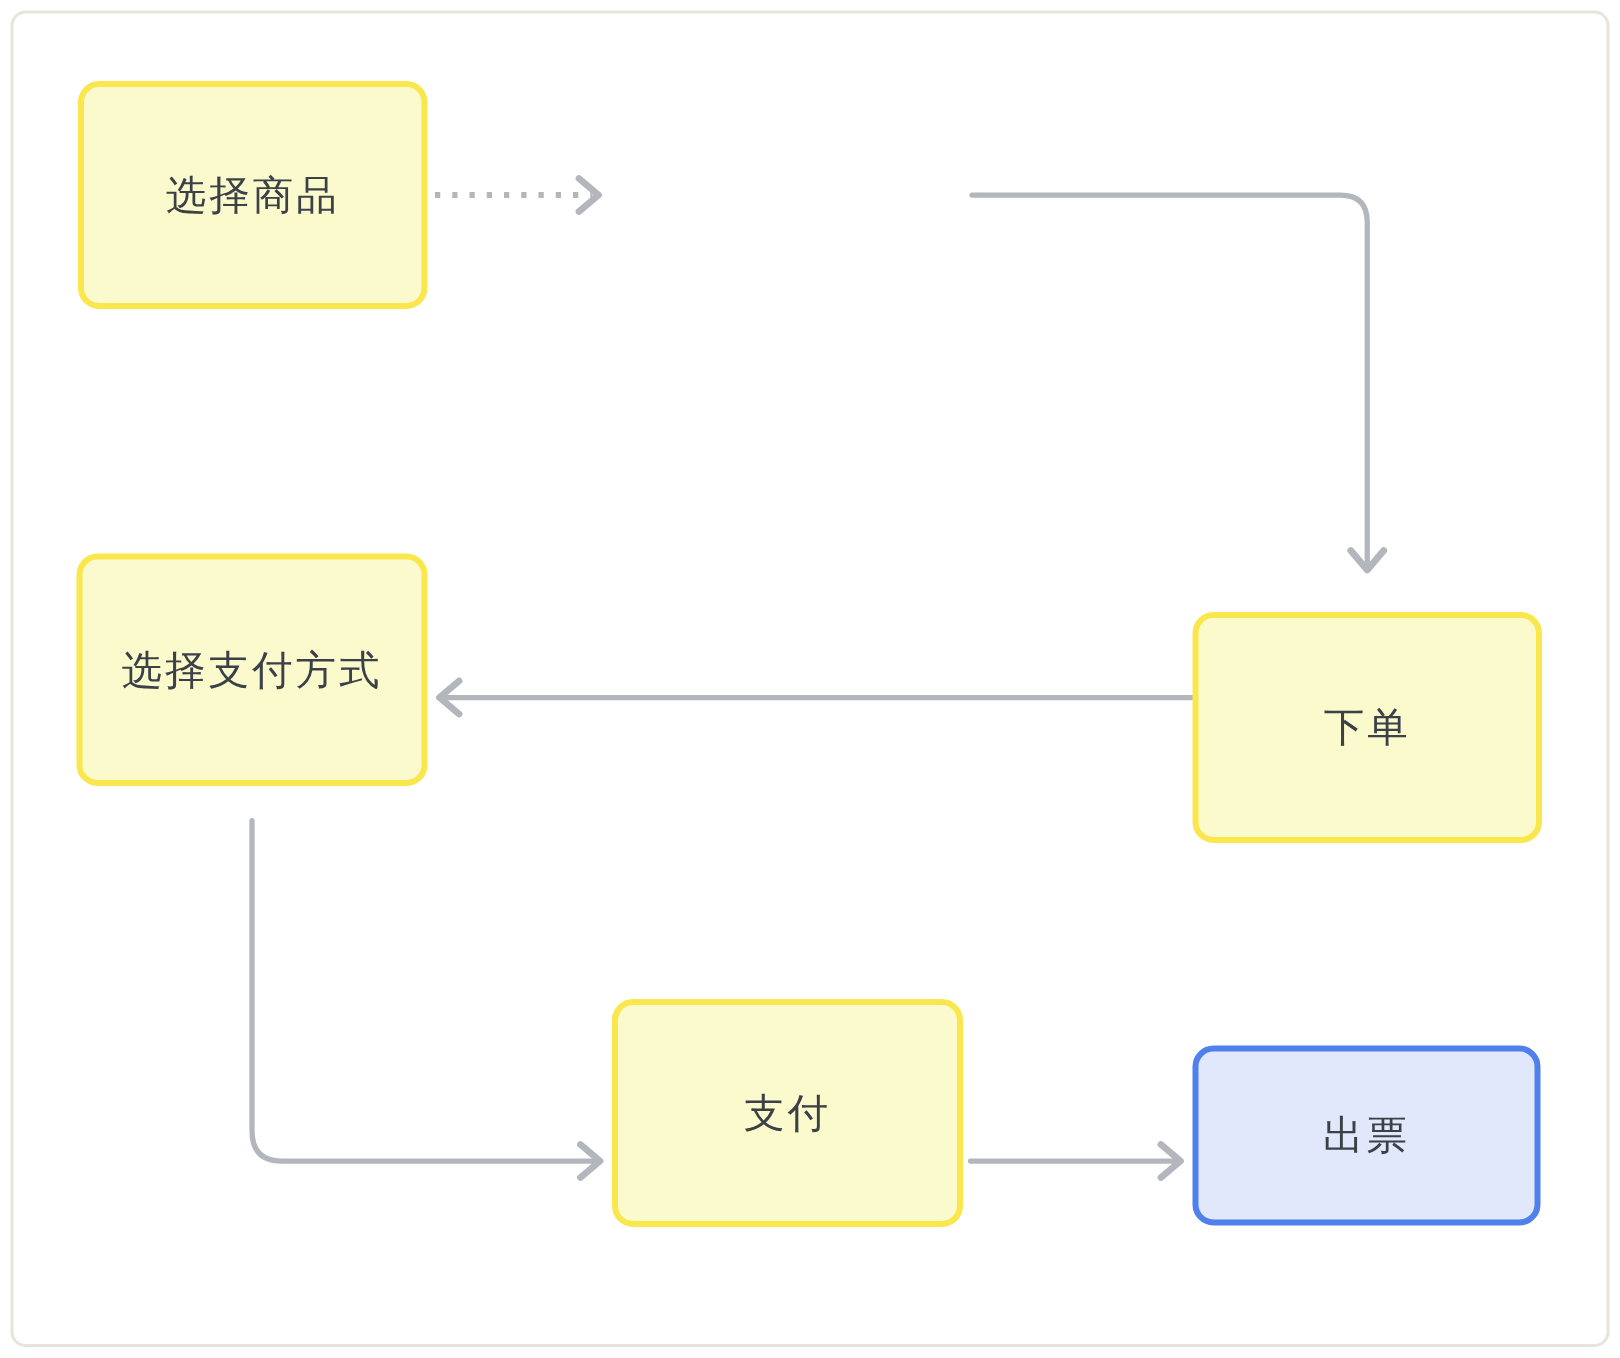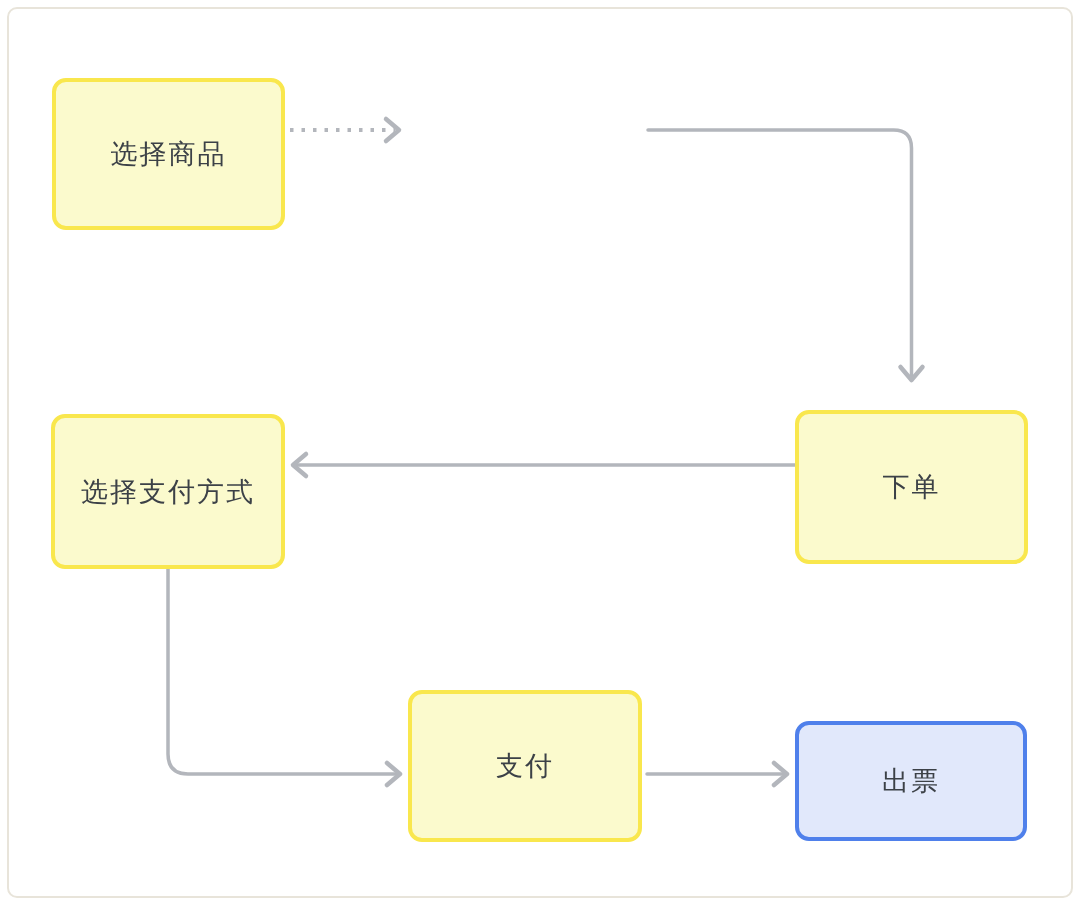--- a/index.html
+++ b/index.html
@@ -30,21 +30,20 @@
   .node {
     position: absolute;
     box-sizing: border-box;
     display: flex;
     align-items: center;
     justify-content: center;
     border-radius: 14px;
     font-size: 27px;
     letter-spacing: 2px;
     color: var(--text, #3C4147);
-    margin-top: 24px;
   }
   .node.yellow {
     background: var(--yellow-fill, #FBFACD);
     border: 4px solid var(--yellow-border, #F9E74D);
   }
   .node.blue {
     background: var(--blue-fill, #E1E8FB);
     border: 4px solid var(--blue-border, #4F80EB);
   }
   .node span { white-space: nowrap; }
@@ -62,24 +61,24 @@
         <path d="M 795 465 L 297 465" fill="none" stroke="#B3B6BC" stroke-width="3.5" stroke-linecap="round" stroke-linejoin="round"></path>
         <path d="M 306 454 L 293 465 L 306 476" fill="none" stroke="#B3B6BC" stroke-width="4.5" stroke-linecap="round" stroke-linejoin="round"></path>
         <path d="M 168 547 L 168 754 Q 168 774 188 774 L 396 774" fill="none" stroke="#B3B6BC" stroke-width="3.5" stroke-linecap="round" stroke-linejoin="round"></path>
         <path d="M 387 763 L 400 774 L 387 785" fill="none" stroke="#B3B6BC" stroke-width="4.5" stroke-linecap="round" stroke-linejoin="round"></path>
         <path d="M 647 774 L 783 774" fill="none" stroke="#B3B6BC" stroke-width="3.5" stroke-linecap="round" stroke-linejoin="round"></path>
         <path d="M 774 763 L 787 774 L 774 785" fill="none" stroke="#B3B6BC" stroke-width="4.5" stroke-linecap="round" stroke-linejoin="round"></path>
       </svg>
   <div class="node yellow" style="left: 52px; top: 54px; width: 233px; height: 152px;">
         <span>选择商品</span>
       </div>
-      <div class="node yellow" style="left: 795px; top: 386px; width: 233px; height: 154px;">
+      <div class="node yellow" style="left: 795px; top: 408px; width: 233px; height: 154px;">
         <span>下单</span>
       </div>
-      <div class="node yellow" style="left: 51px; top: 390px; width: 234px; height: 155px;">
+      <div class="node yellow" style="left: 51px; top: 369px; width: 234px; height: 155px;">
         <span>选择支付方式</span>
       </div>
       <div class="node yellow" style="left: 408px; top: 666px; width: 234px; height: 152px;">
         <span>支付</span>
       </div>
       <div class="node blue" style="left: 795px; top: 697px; width: 232px; height: 120px;">
         <span>出票</span>
       </div>
     </div>
 </div>

